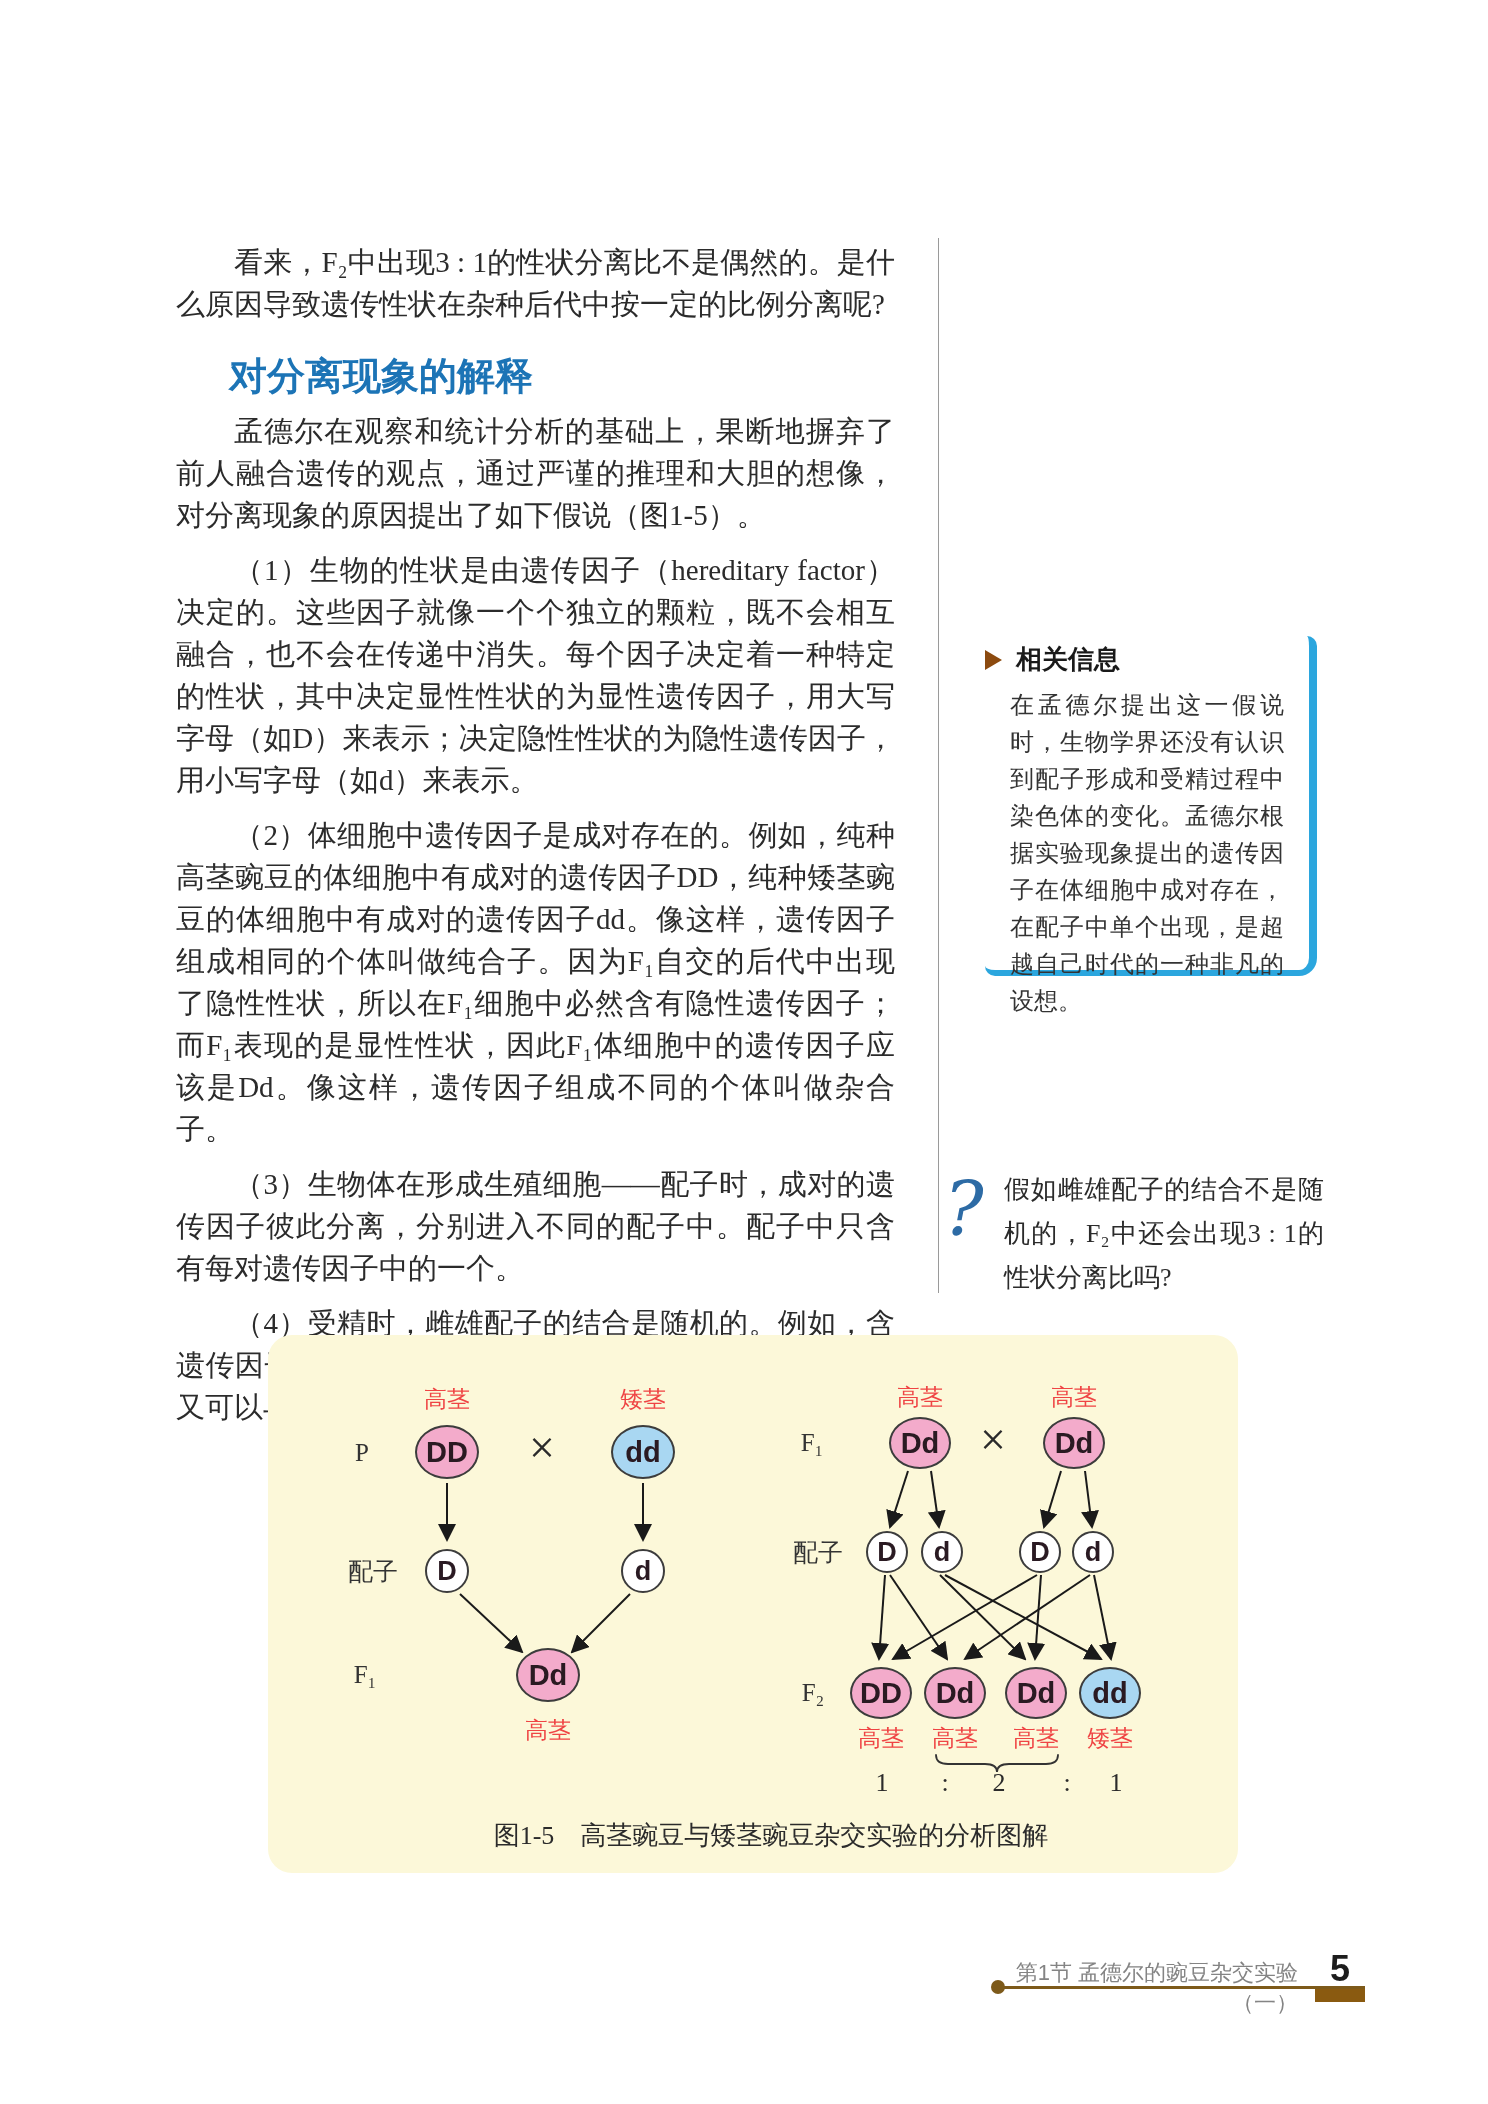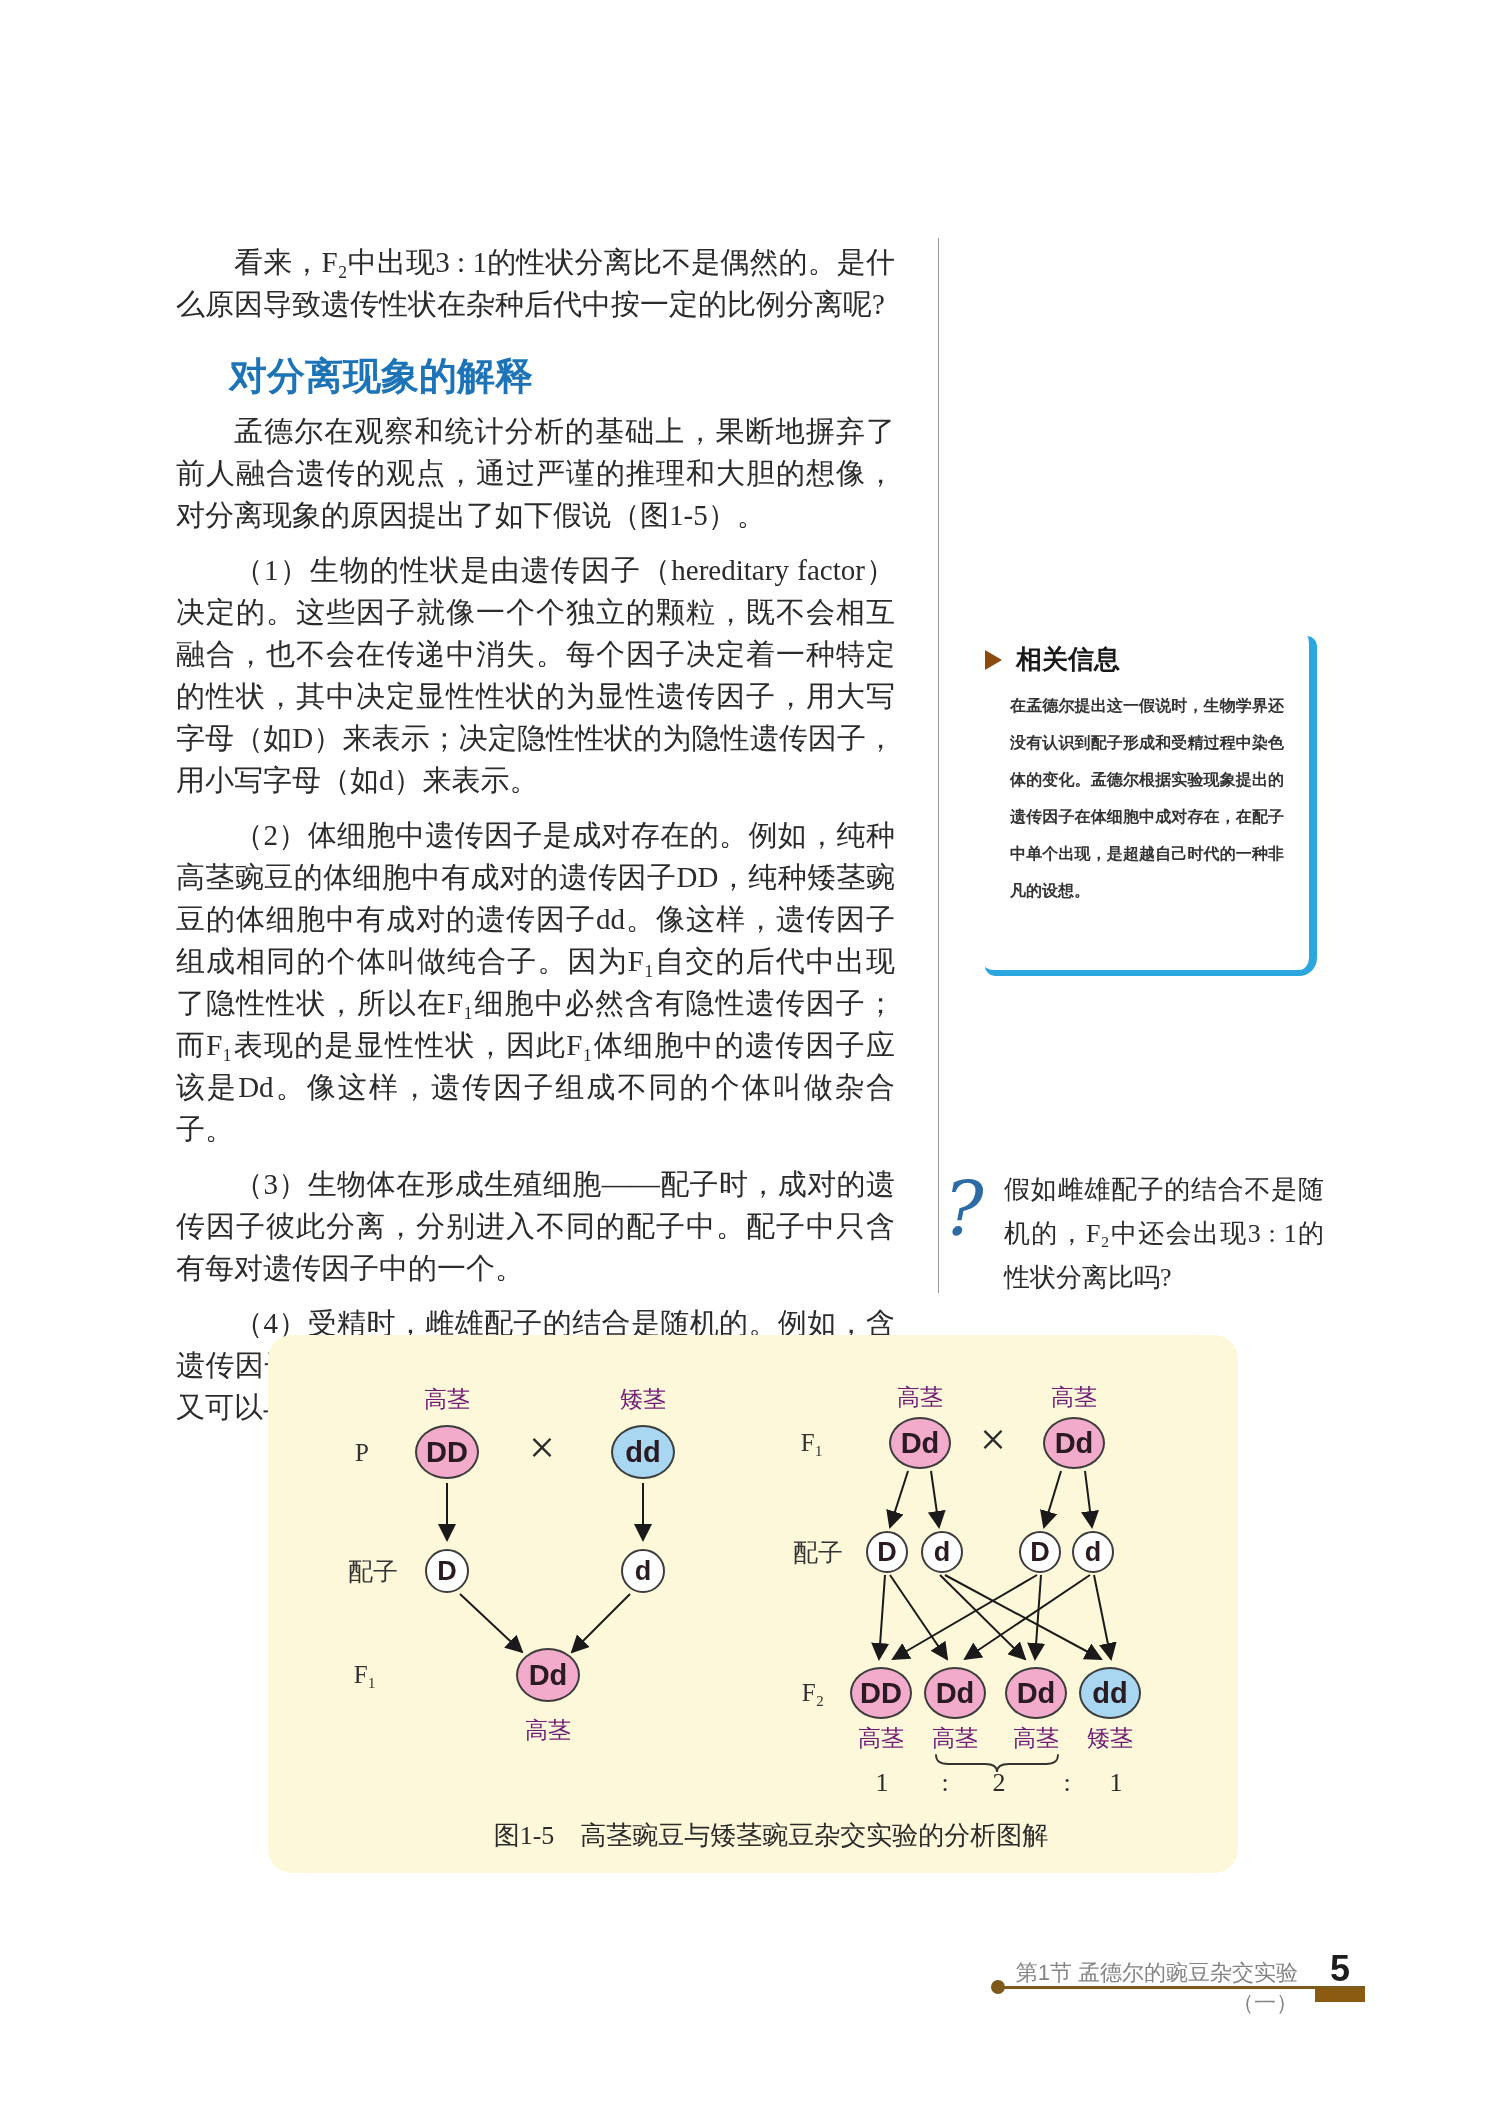--- a/index.html
+++ b/index.html
@@ -21,34 +21,34 @@
   .info-box{position:absolute;left:985px;top:636px;width:332px;height:340px;
             border-right:8px solid #2ba6de;border-bottom:6px solid #2ba6de;
             border-top-right-radius:10px;border-bottom-right-radius:18px;border-bottom-left-radius:10px;
             box-sizing:border-box;padding:6px 25px 0 25px;}
   .info-title-row{display:flex;align-items:center;gap:14px;}
   .play-icon{width:0;height:0;border-left:17px solid #8c4a0f;
              border-top:10px solid transparent;border-bottom:10px solid transparent;
              display:inline-block;margin-left:-25px;}
   .info-title{font-family:"Liberation Sans","DejaVu Sans",sans-serif;font-weight:bold;
               font-size:26px;color:#1a1a1a;}
-  .info-text{margin-top:10px;font-size:16px;line-height:37px;text-align:justify;color:#333;font-weight:bold;}
+  .info-text{margin-top:10px;font-size:24px;line-height:37px;text-align:justify;color:#333;}
 
   
   .question-block{position:absolute;left:944px;top:1168px;width:380px;}
   .qmark{position:absolute;left:0;top:4px;font-family:"DejaVu Serif","Liberation Serif",serif;
          font-style:italic;font-size:74px;line-height:74px;color:#2d6ba5;}
   .question-text{margin-left:60px;font-size:26px;line-height:44px;text-align:justify;color:#2b2b2b;}
 
   
   .figure-panel{position:absolute;left:268px;top:1335px;width:970px;height:538px;
                 background:#fcf8d9;border-radius:24px;}
   .figure-panel .ctr{position:absolute;transform:translate(-50%,-50%);white-space:nowrap;}
   .row-label{font-size:25px;color:#333;}
-  .trait-label{font-size:23px;color:#701a75;}
+  .trait-label{font-size:23px;color:#ef4444;}
   .node{display:flex;align-items:center;justify-content:center;
         font-family:"Liberation Sans","DejaVu Sans",sans-serif;font-weight:bold;color:#2a1a22;
         border:2px solid #3c3c3c;box-sizing:border-box;border-radius:50%;}
   .ellipse{width:64px;height:54px;font-size:29px;}
   .circle{width:44px;height:44px;font-size:27px;background:#ffffff;}
   .pink{background:#f3abcb;}
   .lblue{background:#a9d7f2;}
   .cross{font-size:46px;color:#2b2b2b;font-family:"Liberation Serif","DejaVu Serif",serif;}
   .ratio{font-size:26px;color:#2b2b2b;}
   .figure-caption{position:absolute;left:0;right:0;top:483px;text-align:center;

